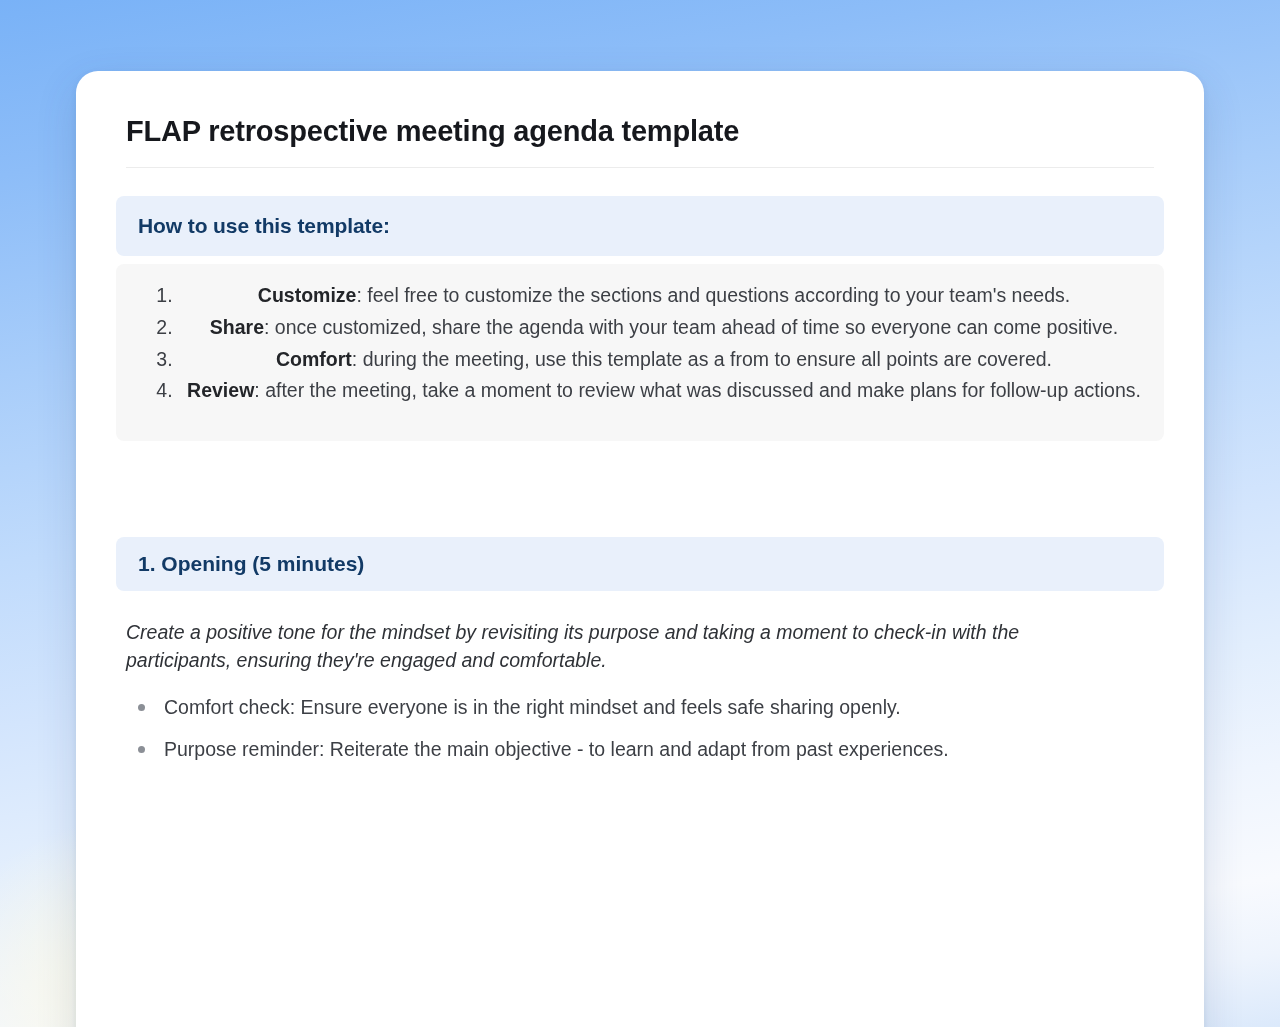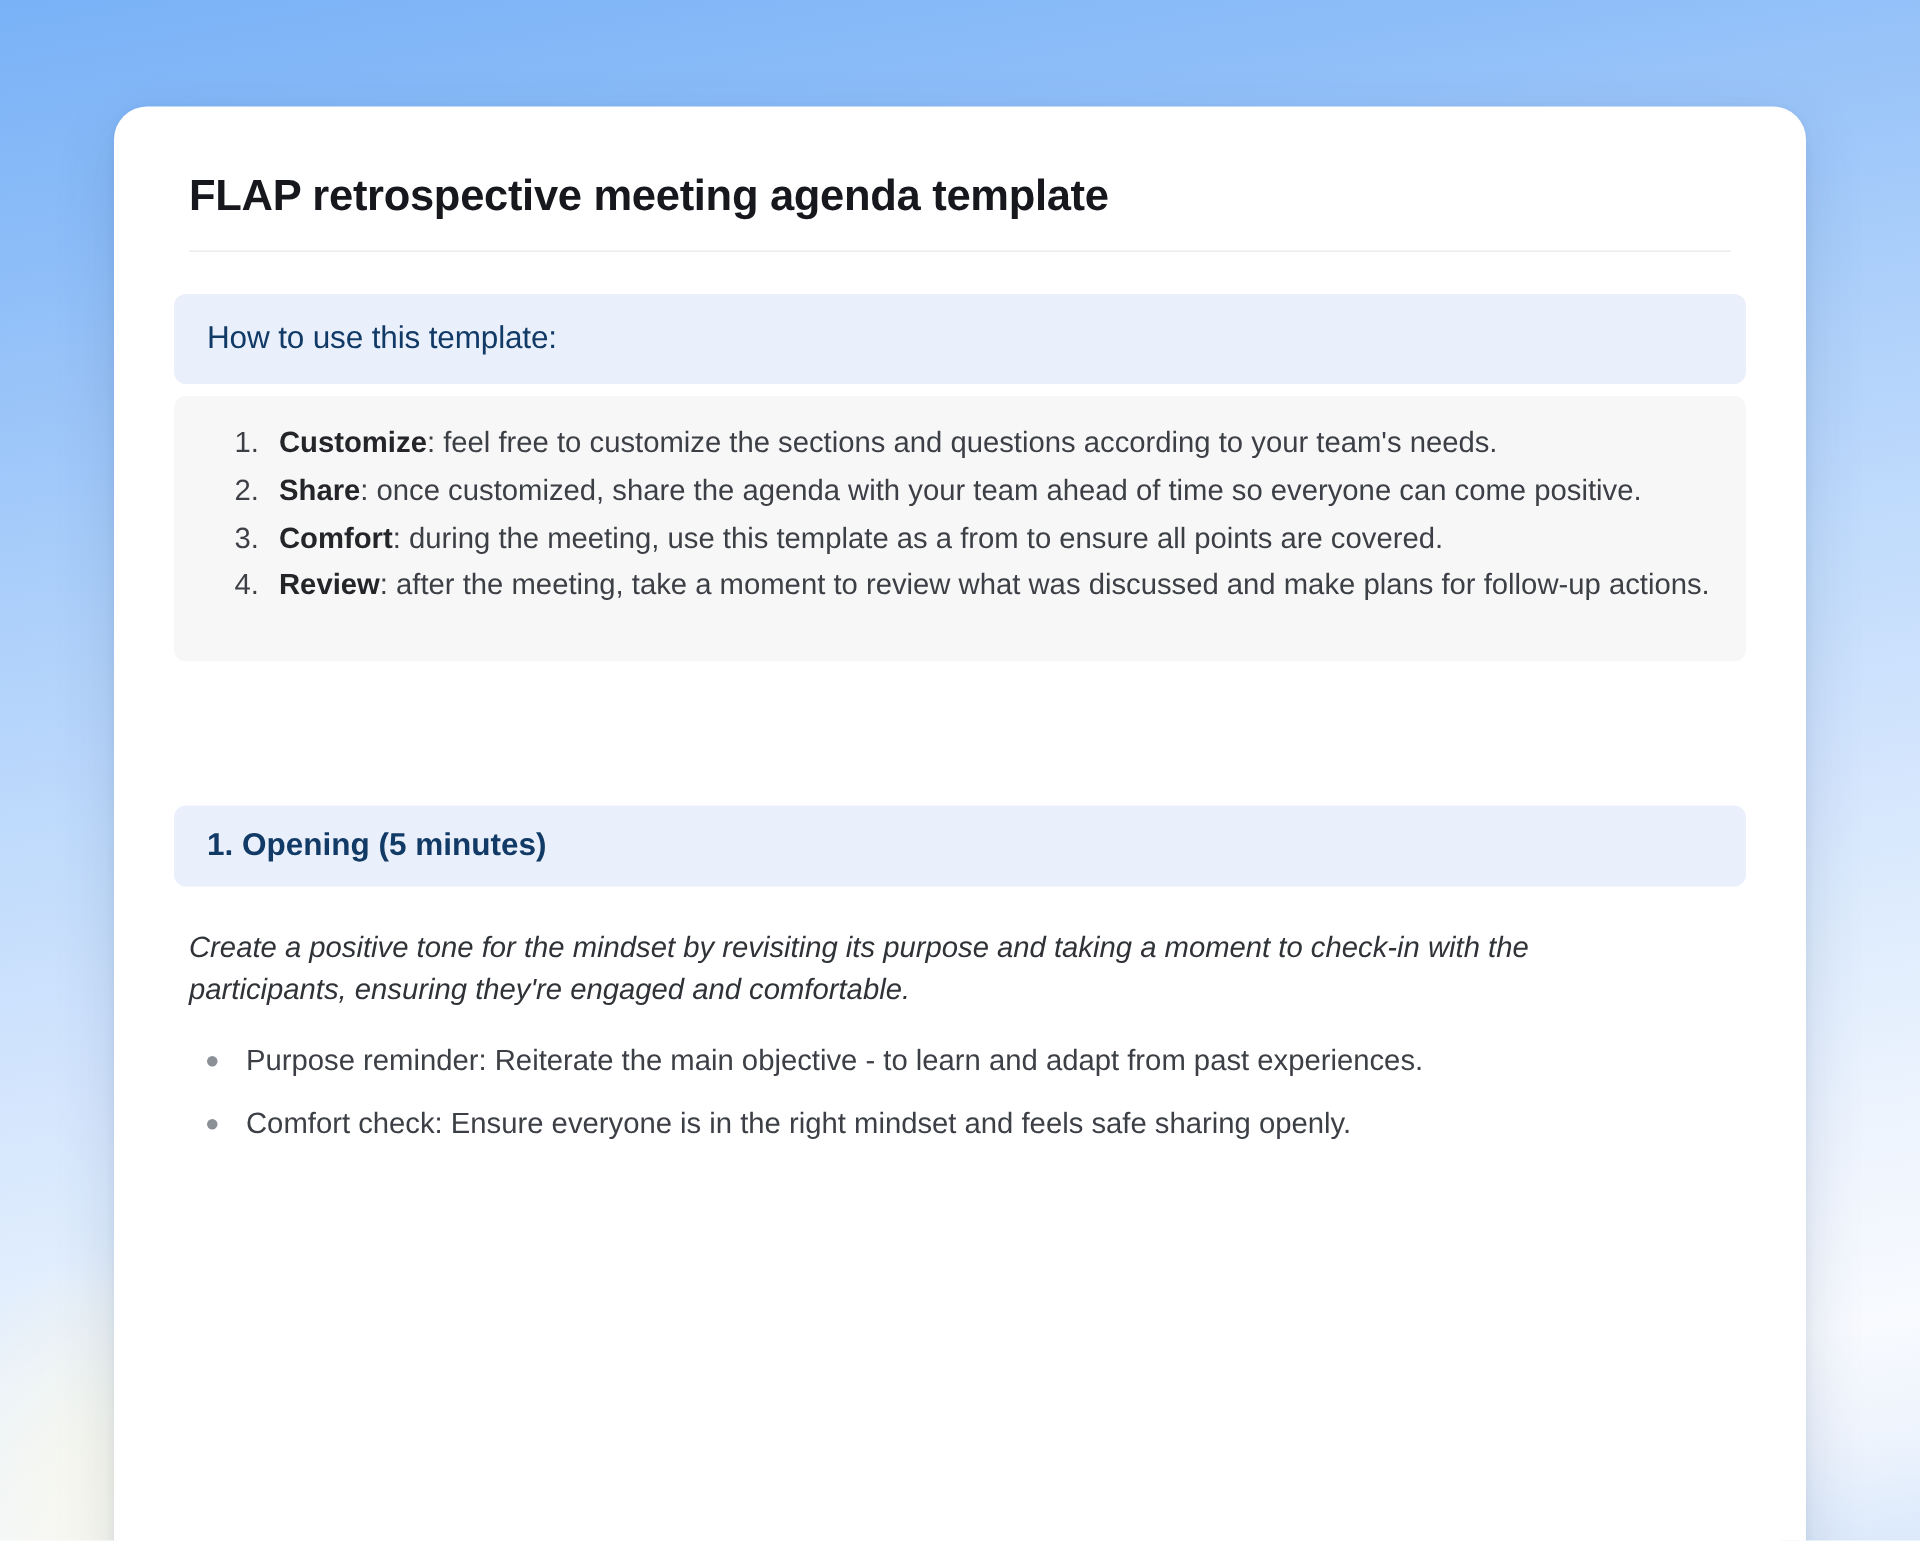--- a/index.html
+++ b/index.html
@@ -73,30 +73,31 @@
 
   .band {
     margin: 28px 0 0 0;
     background: #e9f0fb;
     border-radius: 8px;
     padding: 18px 22px;
   }
   .band h2 {
     margin: 0;
     font-size: 21px;
-    font-weight: normal;
+    font-weight: bold;
     color: #123a66;
     letter-spacing: -0.1px;
   }
 
   .gray-block {
     margin-top: 8px;
     background: #f7f7f7;
     border-radius: 8px;
     padding: 18px 22px 20px 22px;
+    text-align: center;
   }
 
   ol.howto {
     margin: 0;
     padding-left: 40px;
     list-style: decimal;
   }
   ol.howto li {
     font-size: 19.5px;
     line-height: 1.42;
@@ -189,21 +190,21 @@
 
     <div class="spacer-lg"></div>
 
     <div class="section-band">
       <h2>1. Opening (5 minutes)</h2>
     </div>
 
     <p class="lead">Create a positive tone for the mindset by revisiting its purpose and taking a moment to check-in with the participants, ensuring they're engaged and comfortable.</p>
 
     <ul class="bullets">
+      <li>Comfort check: Ensure everyone is in the right mindset and feels safe sharing openly.</li>
       <li>Purpose reminder: Reiterate the main objective - to learn and adapt from past experiences.</li>
-      <li>Comfort check: Ensure everyone is in the right mindset and feels safe sharing openly.</li>
     </ul>
 
     <div class="spacer-sm"></div>
 
 
   </div>
 </div>
 
 </body></html>

